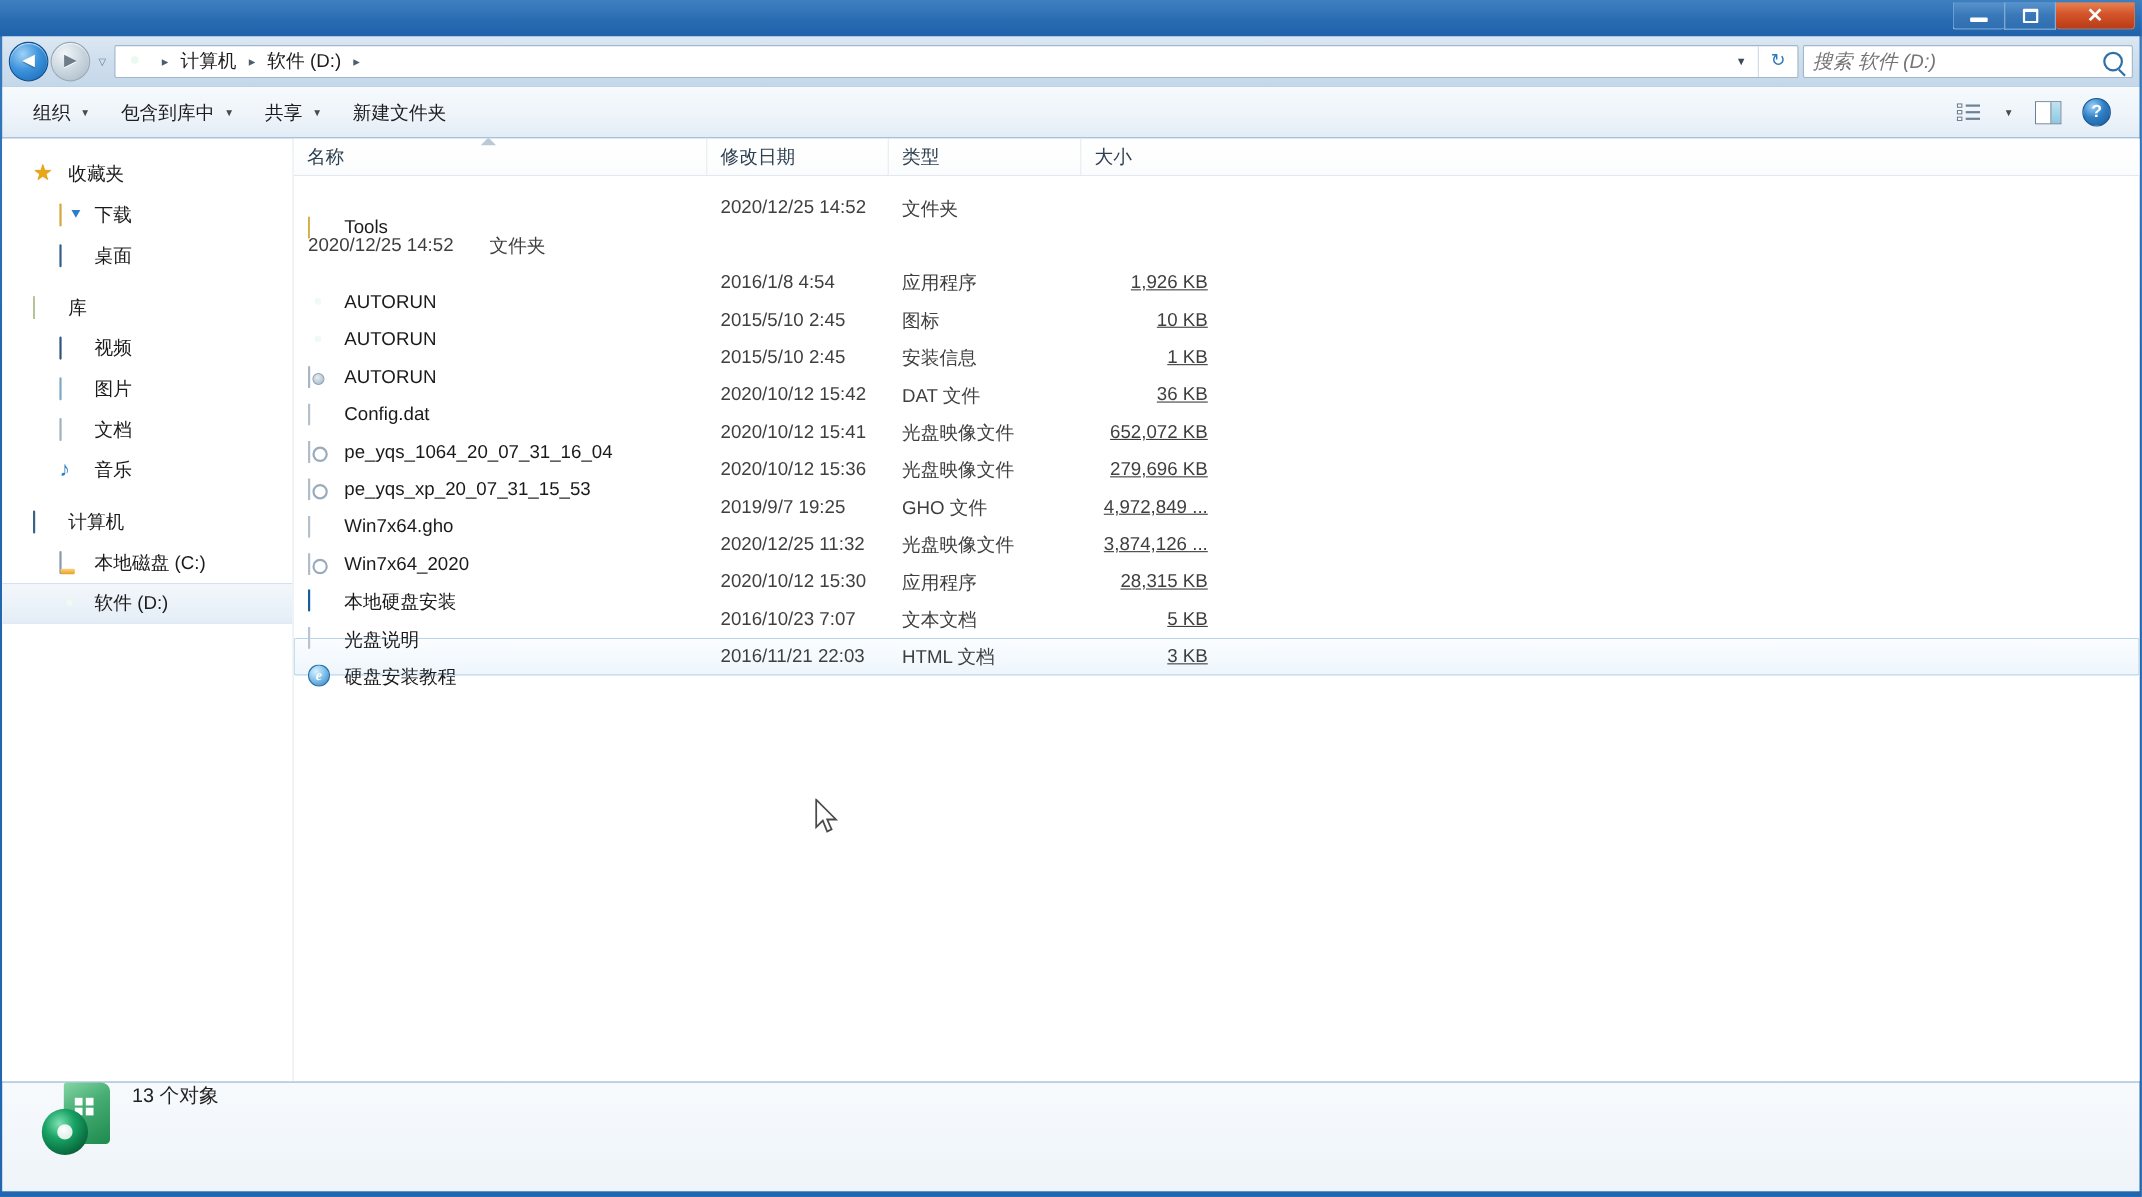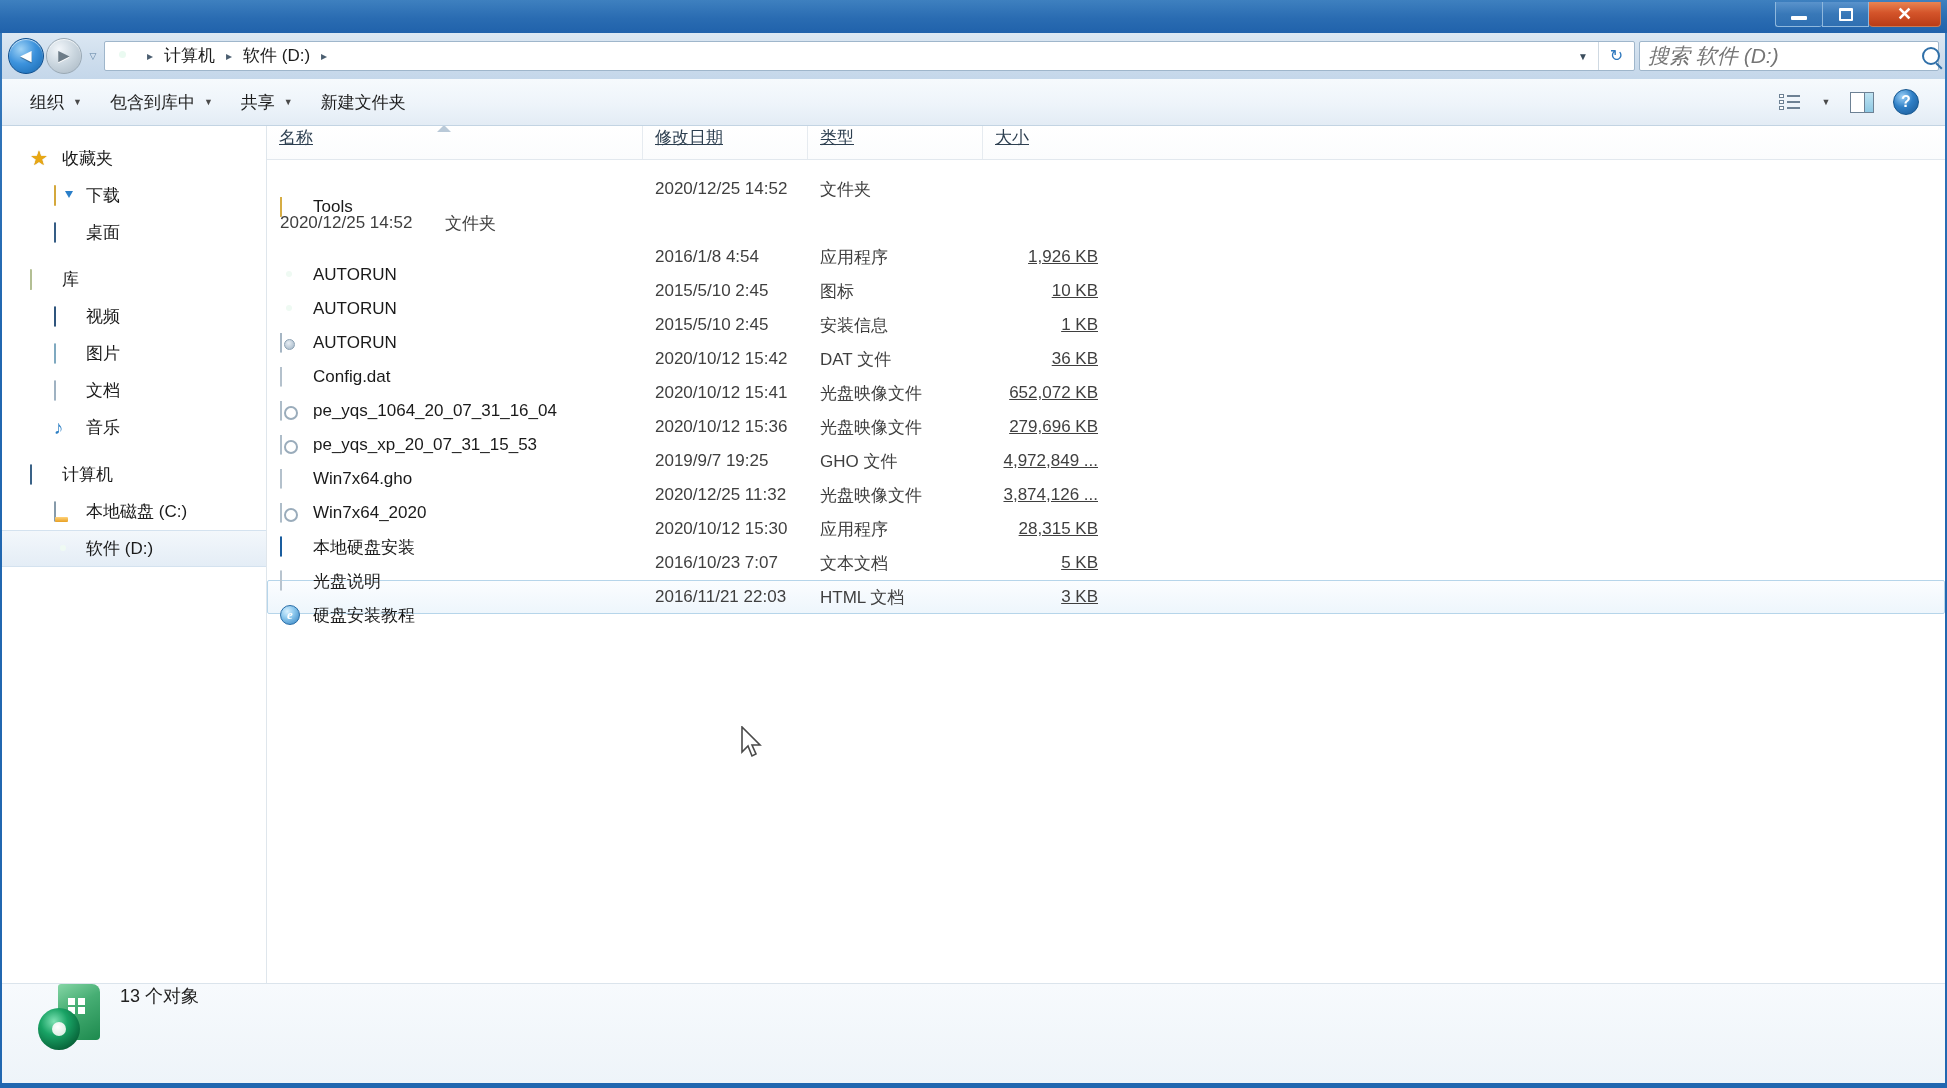--- a/index.html
+++ b/index.html
@@ -142,21 +142,21 @@
   .searchbox {
     width: 300px; height: 30px; flex:none;
     background: #ffffff;
     border: 1px solid #9fb6cb;
     border-radius: 2px;
     display:flex; align-items:center;
     padding: 0 8px;
   }
   .searchbox input {
     flex:1; border:none; outline:none;
-    font-size: 21px; font-style: italic; color:#7d7d7d;
+    font-size: 18px; font-style: italic; color:#7d7d7d;
     font-family:"Liberation Sans","DejaVu Sans",sans-serif;
     background: transparent;
   }
   .search-glyph {
     width:18px;height:18px;flex:none;
     border:2px solid #2f6fa8; border-radius:50%;
     position:relative;
   }
   .search-glyph::after {
     content:""; position:absolute; right:-5px; bottom:-4px;
@@ -323,23 +323,22 @@
     height: 34px;
     border-bottom:1px solid #e2e8ee;
     background:linear-gradient(180deg,#ffffff,#fbfcfd);
     position:relative;
   }
   .colhead .ch {
     font-size:17px; color:#2d3f50;
     padding: 0 0 5px 12px;
     border-left:1px solid #e6ebf0;
     height: 100%;
-    display:flex; align-items:flex-start;
+    display:flex; align-items:flex-end;
     position:relative;
-    text-decoration:underline;
   }
   .colhead .ch:first-child { border-left:none; }
   .sort-caret {
     position:absolute; left:170px; top:-1px;
     width:0;height:0;
     border-left:7px solid transparent;
     border-right:7px solid transparent;
     border-bottom:7px solid #b9c9d8;
   }
   .col-name { width: 375px; }
@@ -353,21 +352,21 @@
     font-size: 17px; color:#1a1a1a;
     padding-left: 12px;
     border: 1px solid transparent;
     white-space:nowrap;
   }
   .row.selected {
     background: linear-gradient(180deg,#fbfdff 0%, #eef6fc 100%);
     border: 1px solid #b6d5ea;
     border-radius: 2px;
   }
-  .cell-name { width: 375px; display:flex; align-items:center; gap:11px; overflow:hidden;margin-top:36px; }
+  .cell-name { width: 375px; display:flex; align-items:flex-start; gap:11px; overflow:hidden;margin-top:36px; }
   .cell-date { width: 165px; color:#3f3f3f; }
   .cell-type { width: 175px; color:#3f3f3f; }
   .cell-size { width: 105px; text-align:right; color:#3f3f3f; padding-right:2px;text-decoration:underline; }
 
   .f-ic { width:22px;height:20px;flex:none;position:relative; }
   .ic-folder {
     width:21px;height:17px;margin-top:2px;
     background:linear-gradient(180deg,#fdeeb9,#f2cd6a);
     border:1px solid #d6ad44;border-radius:2px 4px 3px 3px;
   }

